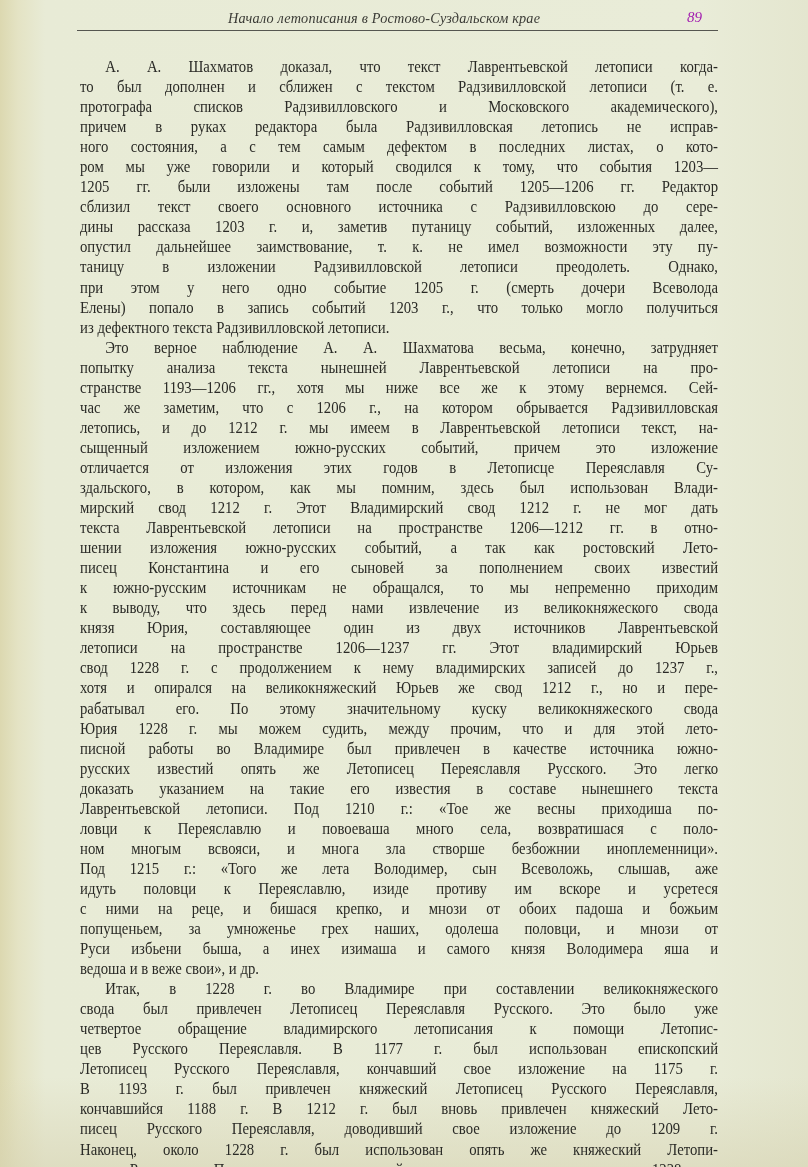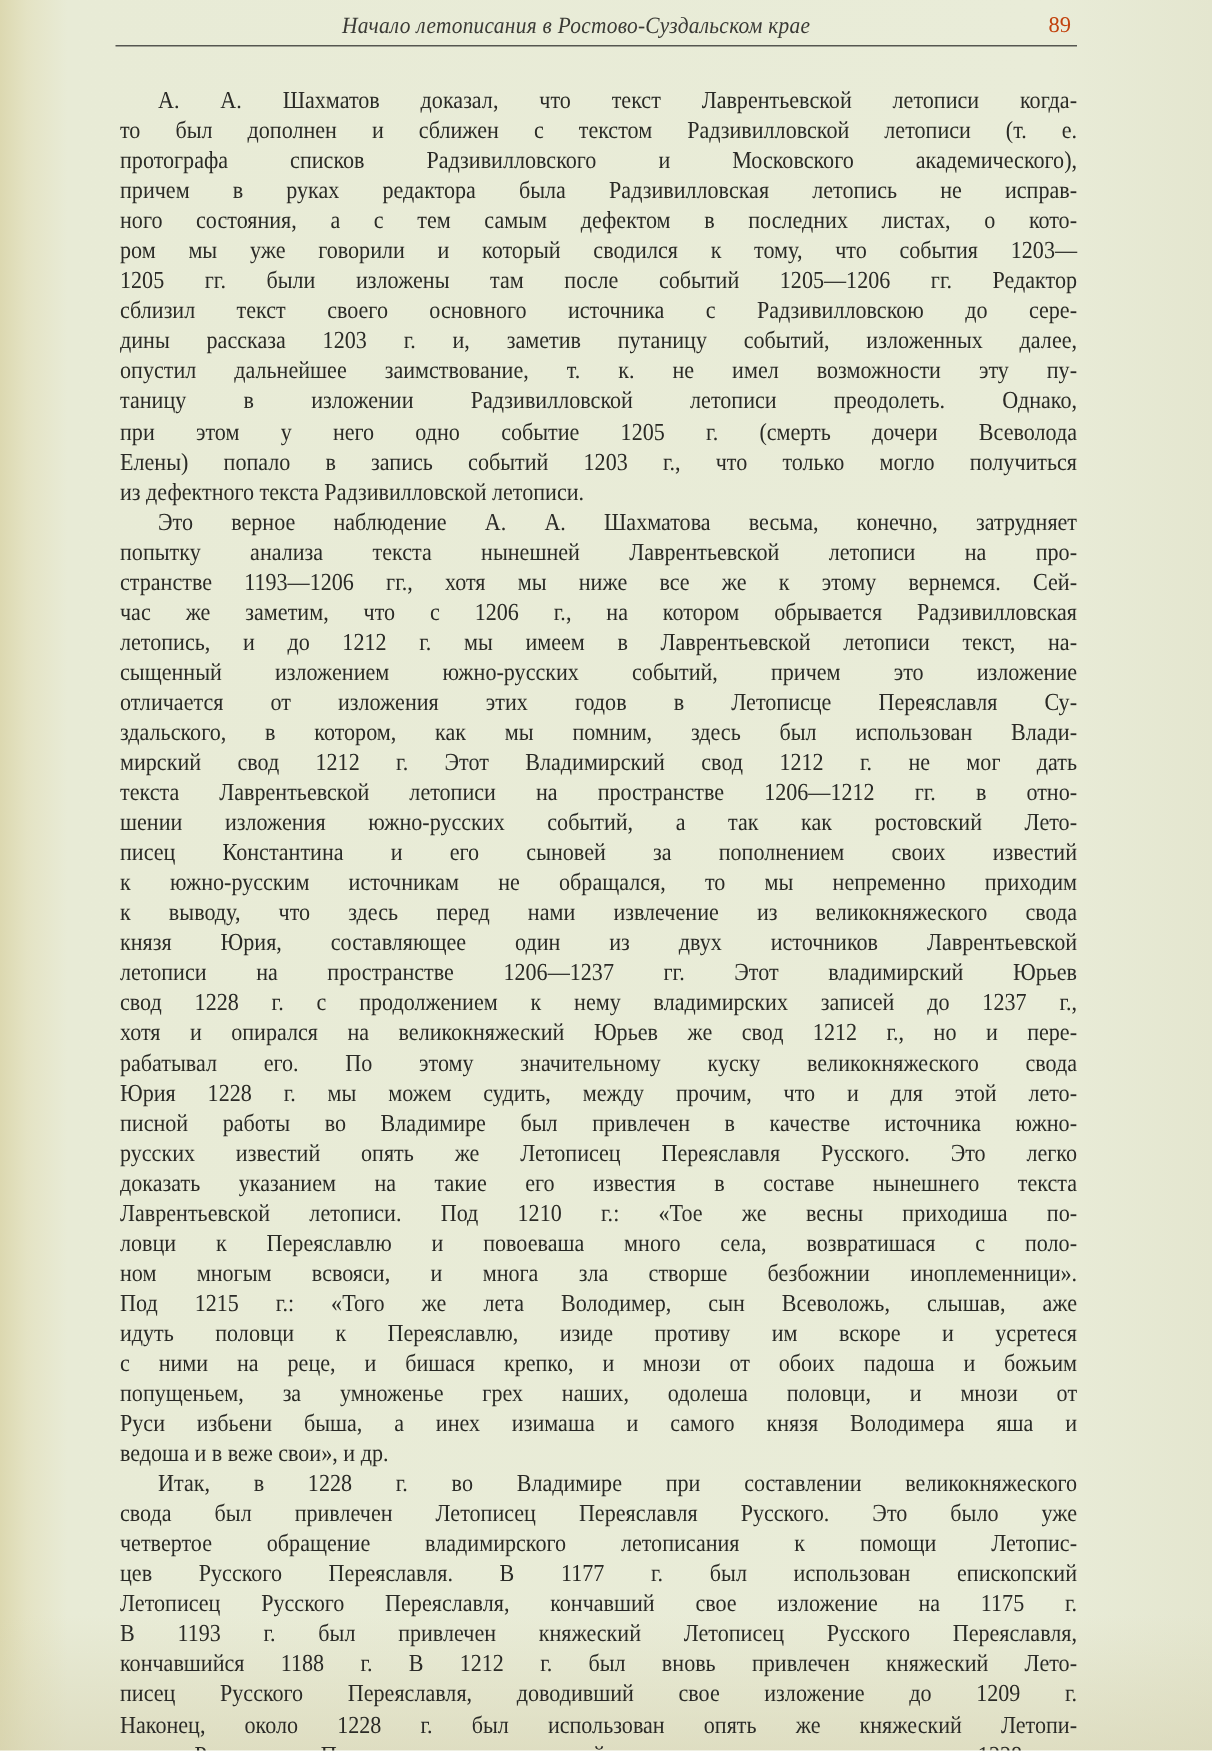--- a/index.html
+++ b/index.html
@@ -18,22 +18,22 @@
   .running-head {
     position: absolute; left: 77px; width: 641px; top: 4px; height: 26px;
     border-bottom: 1.5px solid #555650;
   }
   .running-title {
     position: absolute; left: 151px; top: 5px;
     font-style: italic; font-size: 15.5px; letter-spacing: 0.2px; color: #3a3a35;
     transform: scaleX(0.92); transform-origin: left center;
   }
   .page-number {
-    position: absolute; right: 4px; top: 5px;
-    font-size: 15px; color: #c2410c;
+    position: absolute; right: 16px; top: 5px;
+    font-style: italic; font-size: 15px; color: #a21caf;
   }
   .body-text {
     position: absolute; left: 80px; top: 57px; width: 638px;
   }
   .line {
     display: block; height: 20.05px; line-height: 20.05px;
     font-size: 16.3px; white-space: nowrap;
     text-align: justify; text-align-last: justify;
     transform: scaleX(0.905); transform-origin: left center; width: 705px;
   }

